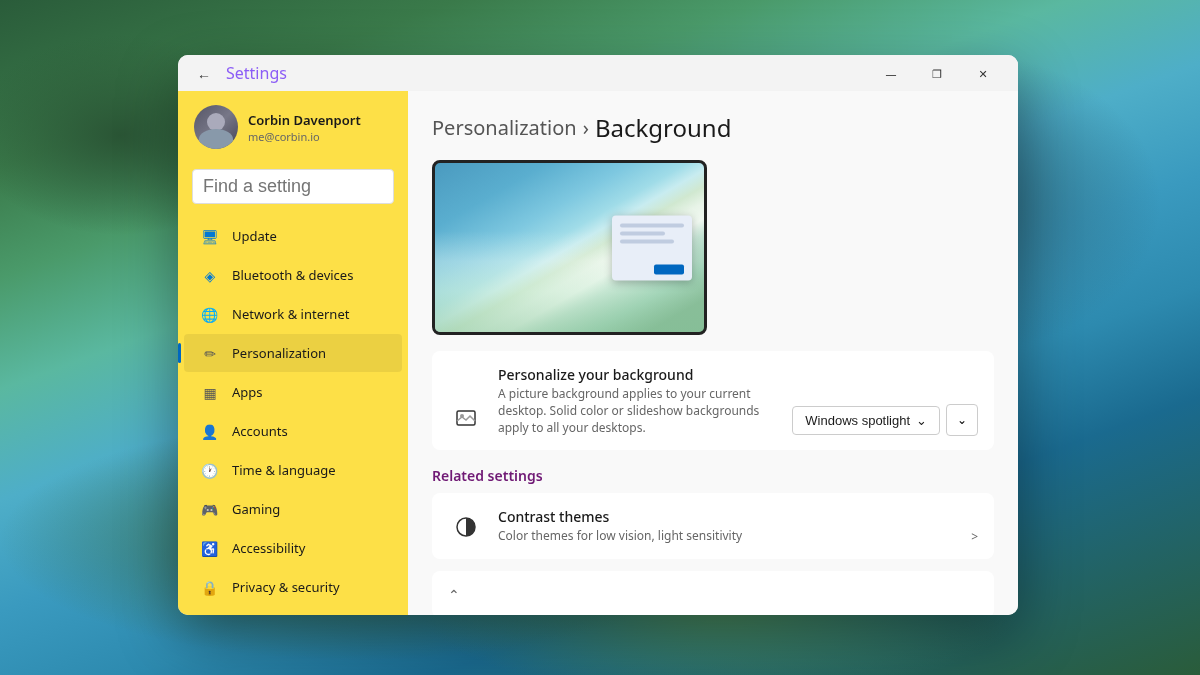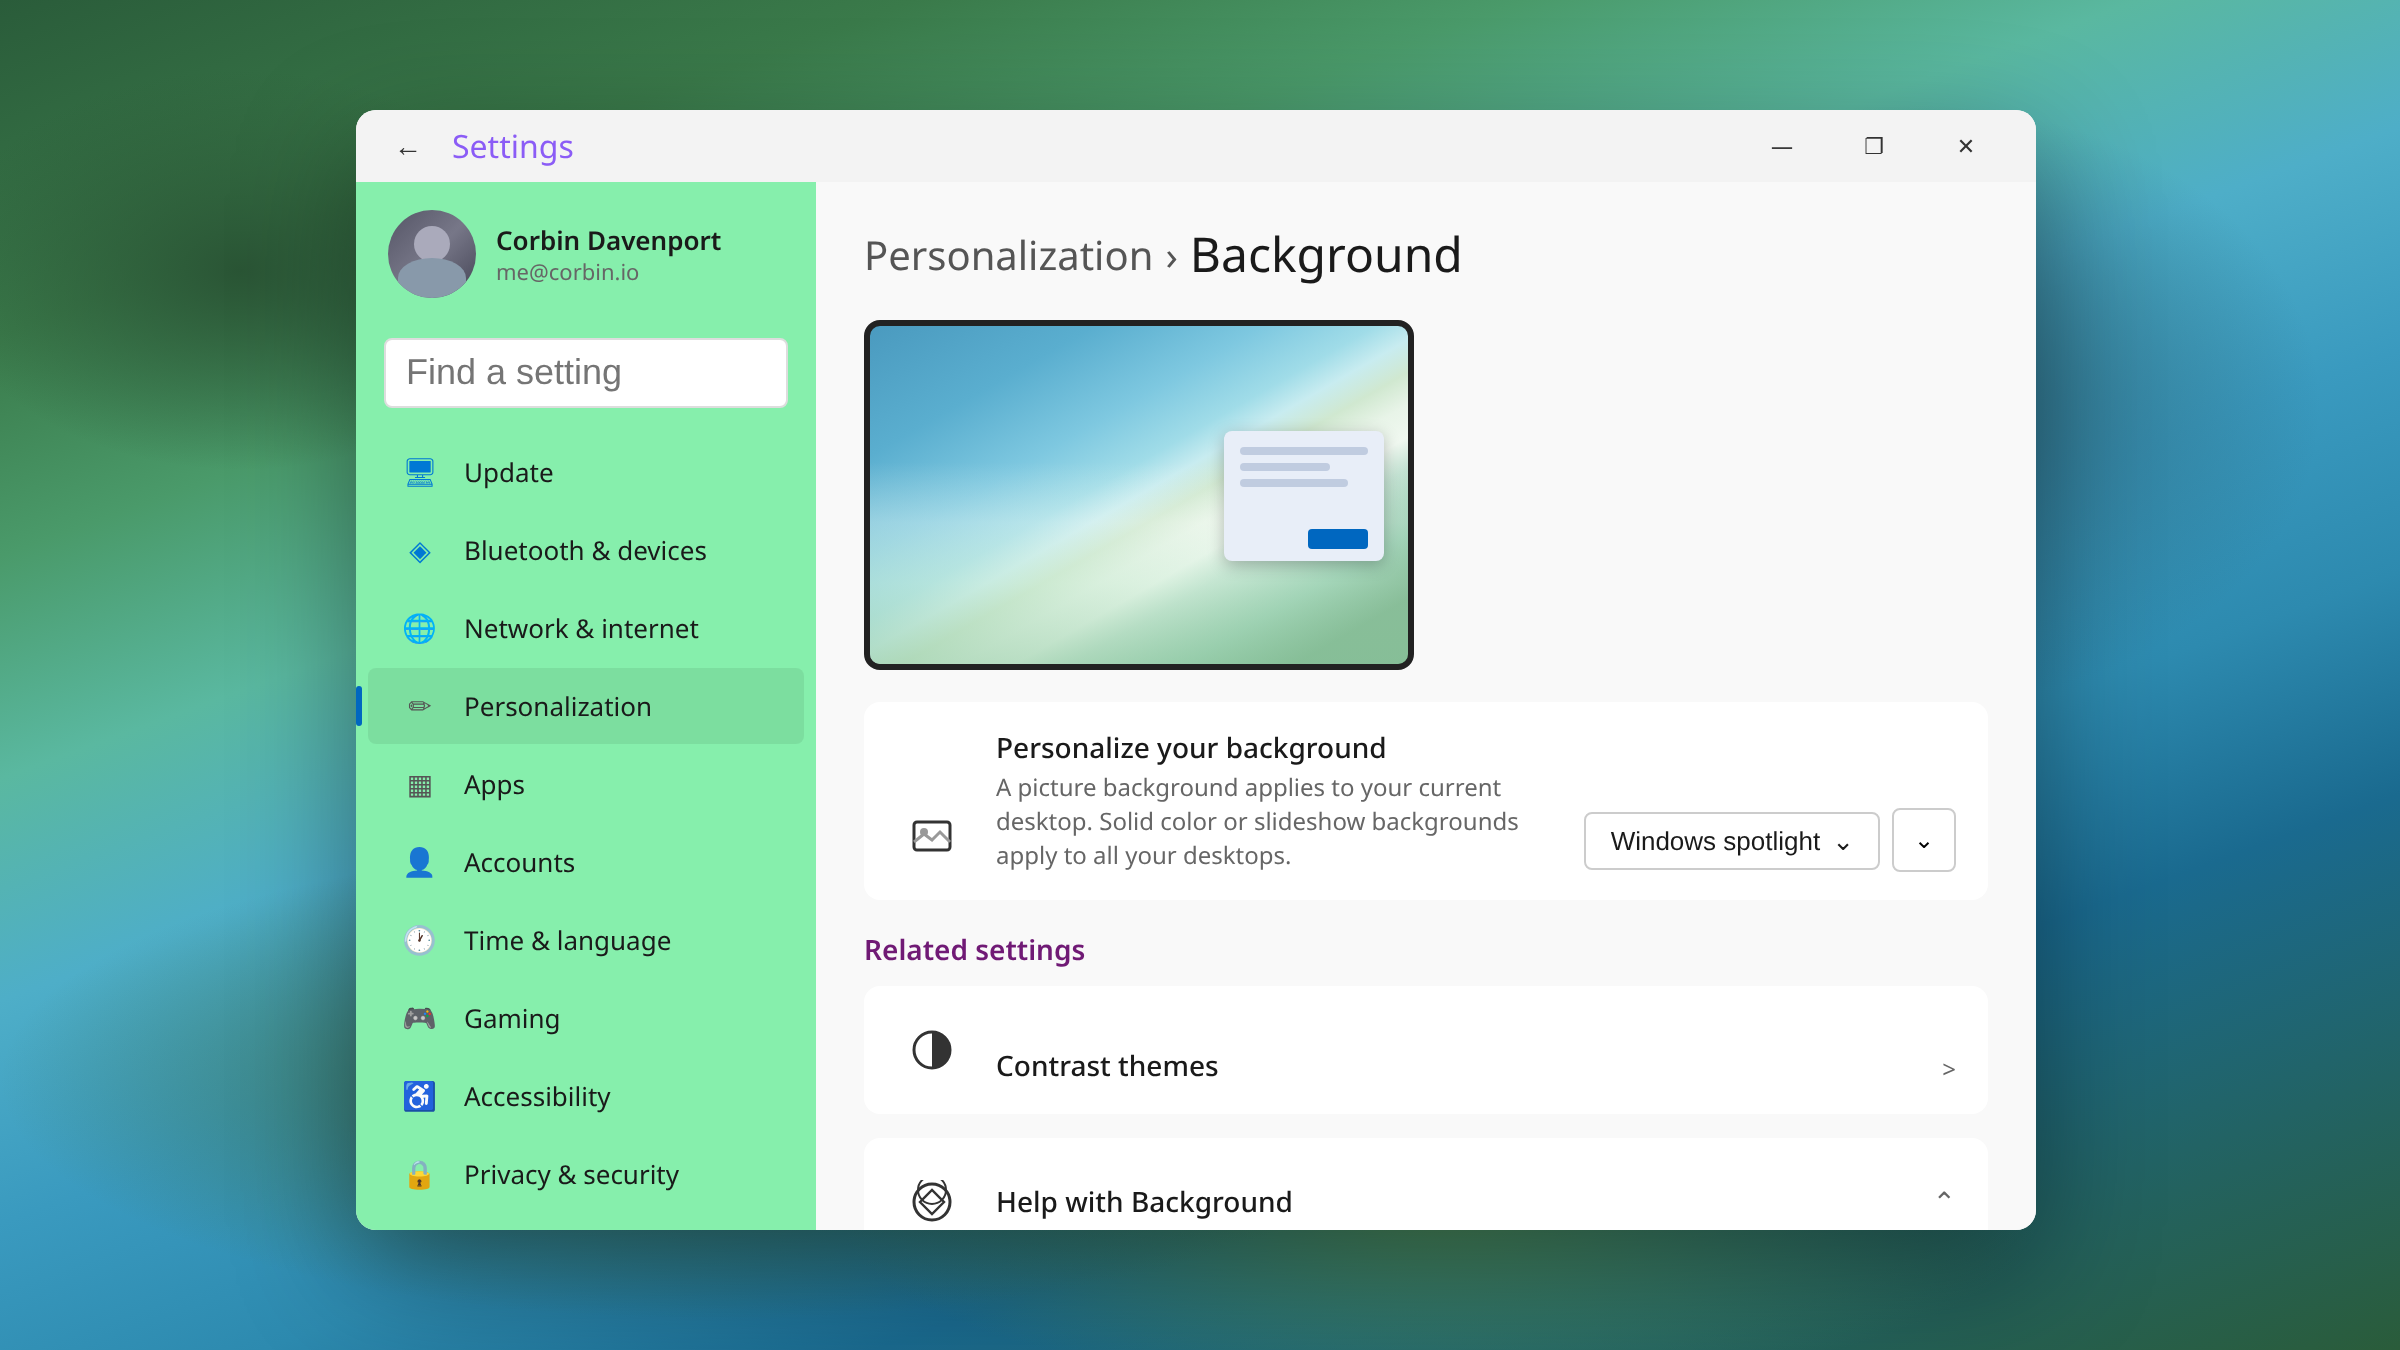--- a/index.html
+++ b/index.html
@@ -103,21 +103,21 @@
     
     .content {
       display: flex;
       flex: 1;
       overflow: hidden;
     }
 
     
     .sidebar {
       width: 230px;
-      background: #86efac;
+      background: #fde047;
       flex-shrink: 0;
       overflow-y: auto;
       padding-bottom: 8px;
     }
 
     
     .user-profile {
       display: flex;
       align-items: center;
       gap: 10px;
@@ -597,33 +597,24 @@
       <div class="settings-card">
         <div class="settings-row">
           <div class="settings-row-icon">
             <svg width="22" height="22" viewBox="0 0 22 22">
               <circle cx="11" cy="11" r="9" fill="white" stroke="#333" stroke-width="1.5"></circle>
               <path d="M11 2 A9 9 0 0 1 11 20 Z" fill="#333"></path>
             </svg>
           </div>
           <div class="settings-row-text">
             <div class="settings-row-title">Contrast themes</div>
+            <div class="settings-row-desc">Color themes for low vision, light sensitivity</div>
           </div>
           <span class="chevron-right">&gt;</span>
         </div>
       </div>
 
       <div class="help-row">
-        <div class="help-row-left">
-          <div class="help-icon">
-            <svg width="22" height="22" viewBox="0 0 22 22" fill="none">
-              <circle cx="11" cy="11" r="9" stroke="#333" stroke-width="1.5"></circle>
-              <circle cx="11" cy="5" r="7" stroke="#333" stroke-width="1" fill="none"></circle>
-              <path d="M5 11 L11 5 L17 11 L11 17 Z" stroke="#333" stroke-width="1.2" fill="none"></path>
-            </svg>
-          </div>
-          <span class="help-title">Help with Background</span>
-        </div>
         <span class="collapse-btn">⌃</span>
       </div>
     </div>
   </div>
 </div>
 
 </body></html>

